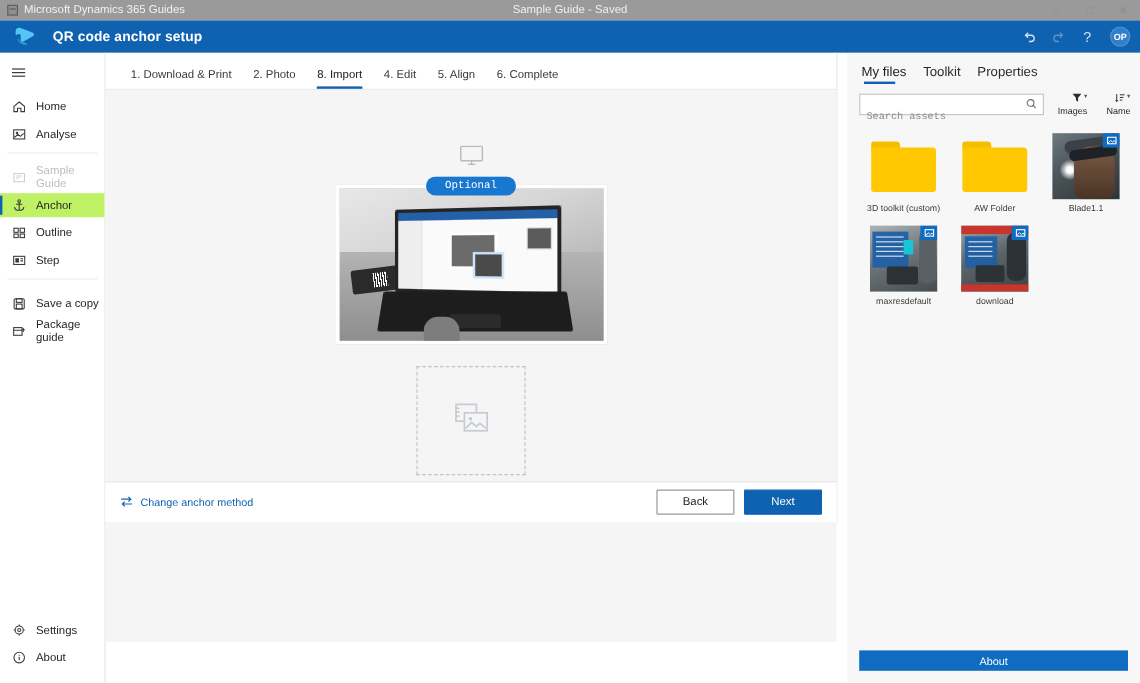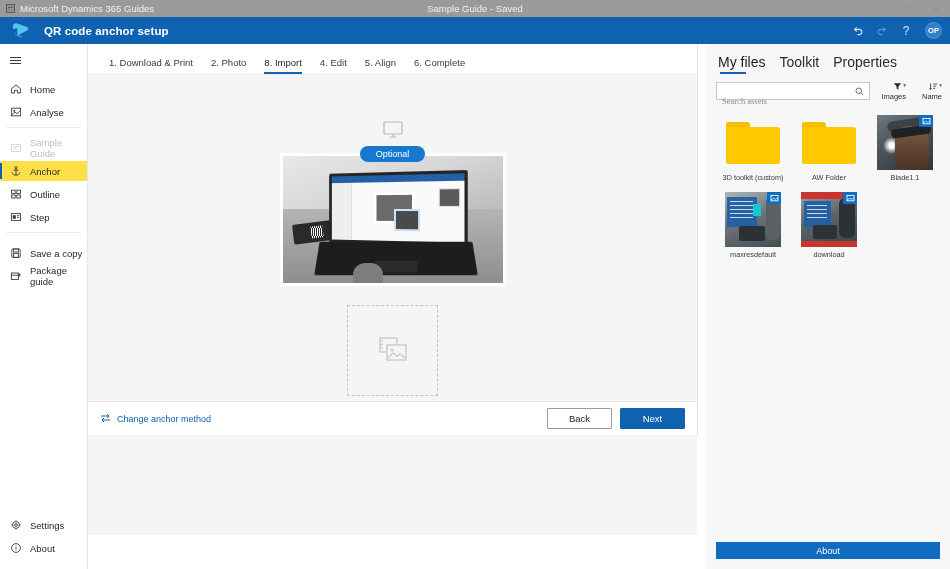--- a/index.html
+++ b/index.html
@@ -64,21 +64,21 @@
   .navgroup { padding-top: 2px; }
   .navdiv { height:1px; background:#ececec; margin: 5px 6px; }
   .navitem {
     position:relative; height: 20px; display:flex; align-items:center; gap:8px;
     padding-left: 10px; cursor:default; font-size: 9.5px; color:#262626; margin: 3px 0;
   }
   .navitem .ni-icon {
     width: 12px; height:12px; flex:none; display:flex; align-items:center; justify-content:center;
     color: #3b3b3b;
   }
-  .navitem.selected { background:#fde047; }
+  .navitem.selected { background:#bef264; }
   .navitem.selected::before {
     content:""; position:absolute; left:0; top:2px; width:2px; height:16px; background:#0f62b0;
   }
   .navitem.disabled { color:#bdbdbd; }
   .navitem.disabled .ni-icon { color:#cfcfcf; }
   .navbottom { position:absolute; left:0; bottom: 8px; width:100%; }
 
   
   .main {
     position:absolute; left:88px; top:44px; width: 610px; height: 391px;
@@ -95,21 +95,21 @@
   .steptab.active::after {
     content:""; position:absolute; left:9px; right:9px; bottom:0; height:2px; background:#0f62b0;
   }
   .canvas {
     position:relative; height: 460px; background:#f5f5f5; overflow:hidden;
   }
   .hero { position:absolute; left: 0; right:0; top: 0; display:flex; flex-direction:column; align-items:center; }
   .monitor-icon { margin-top: 46px; color:#b9b9b9; }
   .optional-pill {
     margin-top: 4px; background:#1878cf; color:#ffffff; font-size:9px; border-radius: 10px;
-    padding: 3px 16px; font-weight:500; z-index:3; position:relative;
+    padding: 3px 16px; font-weight:500; z-index:3; position:relative;font-family:Liberation Mono, monospace;
   }
   .photo {
     width: 226px; height: 133px; margin-top: -9px; background:#c9c9c9;
     border: 3px solid #ffffff; position:relative; overflow:hidden;
   }
   .photo .p-bg {
     position:absolute; inset:0;
     background: linear-gradient(160deg,#e8e8e8 0%, #d6d6d6 34%, #bfbfbf 60%, #9d9d9d 100%);
   }
   .photo .desk {
@@ -176,33 +176,33 @@
     border-radius: 1px;
   }
   .btn.secondary { background:#ffffff; border:1px solid #9a9a9a; color:#1b1b1b; }
   .btn.primary { background:#0f62b0; border:1px solid #0f62b0; color:#ffffff; }
 
   
   .rightpanel {
     position:absolute; left: 706px; top:44px; width: 244px; height: 525px; background:#f7f7f7;
   }
   .rtabs { display:flex; gap: 14px; padding: 10px 12px 0 12px; }
-  .rtab { font-size: 14px; color:#2b2b2b; padding-bottom: 4px; position:relative;text-align:right; }
+  .rtab { font-size: 11px; color:#2b2b2b; padding-bottom: 4px; position:relative;text-align:right; }
   .rtab.active { font-weight: 400; color:#1b1b1b; }
   .rtab.active::after {
     content:""; position:absolute; left:2px; width: 26px; bottom:0; height:2px; background:#0f62b0;
   }
   .rsearchrow { display:flex; align-items:center; padding: 6px 8px 0 10px; gap: 6px; }
   .searchbox {
     flex:1; height: 18px; background:#ffffff; border:1px solid #c7c7c7; display:flex; align-items:center;
     padding: 0 5px;
   }
   .searchbox input {
     border:none; outline:none; flex:1; font-size: 8.5px; color:#3a3a3a;
-    font-family:Liberation Serif, serif; background:transparent;margin-top:20px;
+    font-family:Liberation Mono, monospace; background:transparent;margin-top:20px;
   }
   .searchbox input::placeholder { color:#8a8a8a; }
   .ctrl-btn {
     width: 30px; display:flex; flex-direction:column; align-items:flex-end; gap:1px; color:#2b2b2b;
   }
   .ctrl-btn .cb-top { display:flex; align-items:center; gap:1px; height: 11px; }
   .ctrl-btn .cb-label { font-size: 7.5px; color:#2b2b2b; }
   .chev { font-size: 5.5px; color:#5a5a5a; line-height:1; }
 
   .filegrid {

